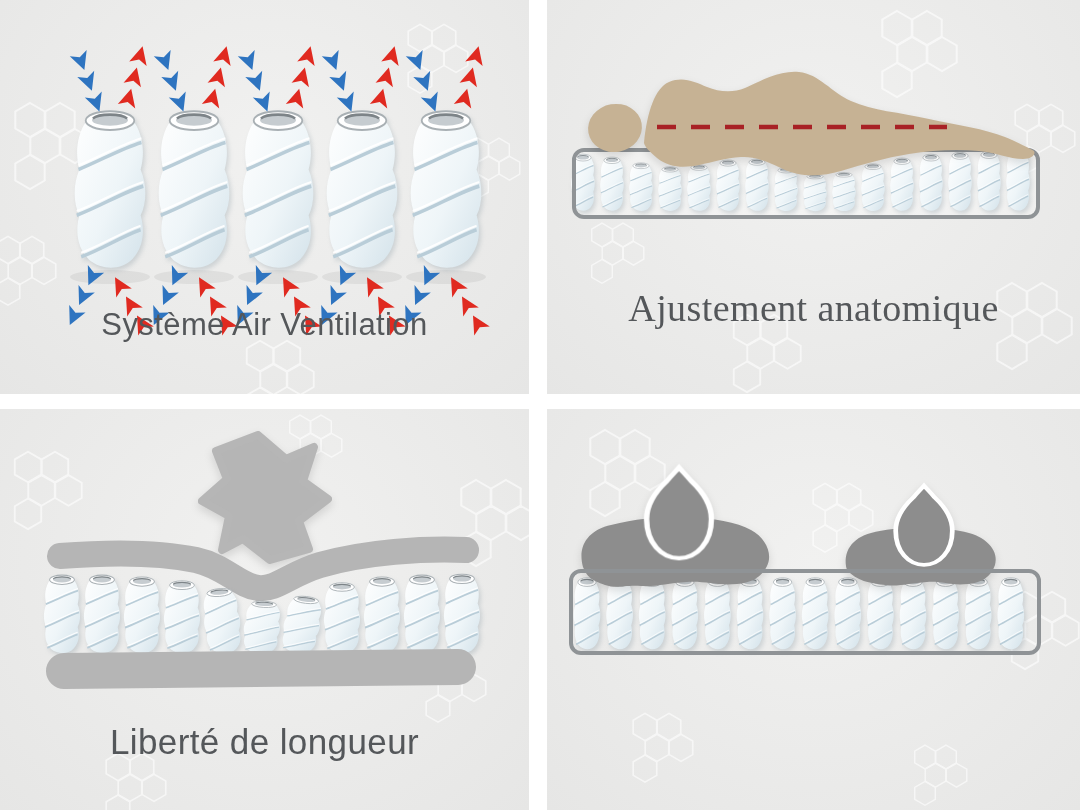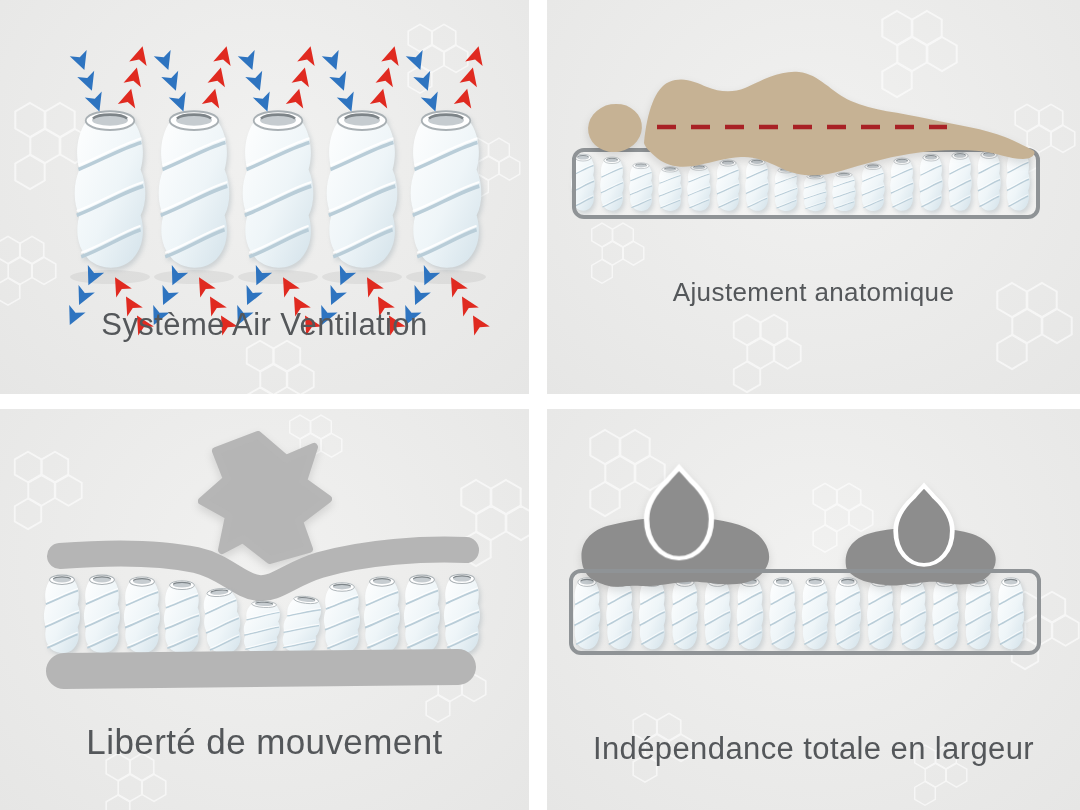--- a/index.html
+++ b/index.html
@@ -14,21 +14,21 @@
   .panel{
     position:relative;margin:0;overflow:hidden;
     background:radial-gradient(ellipse at 50% 38%, #f1f1f0 0%, #ebebea 55%, #e6e6e5 100%);
   }
   .panel svg.art{position:absolute;left:0;top:0;}
   .caption{
     position:absolute;left:0;width:100%;text-align:center;
     color:var(--caption,#54575a);letter-spacing:.4px;line-height:40px;
   }
   .cap1{top:305px;font-size:31px;}
-  .cap2{top:272px;font-size:26px;}
+  .cap2{top:288px;font-size:38px;font-family:Liberation Serif, serif;}
   .cap3{top:313px;font-size:35px;}
   .cap4{top:320px;font-size:31px;}
   
   .hx{stroke:#ffffff;stroke-width:2;fill:none;opacity:.6;}
   .hxf{stroke:#ffffff;stroke-width:2;fill:rgba(255,255,255,.35);opacity:.6;}
   .blue{fill:var(--arrow-blue,#2e74c0);}
   .red{fill:var(--arrow-red,#e02a20);}
   .tan{fill:var(--body-tan,#c6b294);}
   .grayshape{fill:var(--shape-gray,#b5b5b5);}
   .fig{fill:var(--figure-gray,#8d8d8d);stroke:#ffffff;stroke-width:4;}
@@ -278,21 +278,21 @@
         <use href="#spring" transform="translate(199,177) scale(0.46,0.431) rotate(-5 50 80)"></use>
         <use href="#spring" transform="translate(239,190) scale(0.46,0.350) rotate(4 50 80)"></use>
         <use href="#spring" transform="translate(279,185) scale(0.46,0.381) rotate(8 50 80)"></use>
         <use href="#spring" transform="translate(319,171) scale(0.46,0.469)"></use>
         <use href="#spring" transform="translate(359,165) scale(0.46,0.506)"></use>
         <use href="#spring" transform="translate(399,163) scale(0.46,0.519)"></use>
         <use href="#spring" transform="translate(439,162) scale(0.46,0.525)"></use>
       </g>
       <path class="band" stroke-width="36" stroke="#b9b9b9" d="M64,262 L458,258"></path>
     </svg>
-    <figcaption class="caption cap3">Liberté de mouvement</figcaption>
+    <figcaption class="caption cap3">Liberté de longueur</figcaption>
   </figure>
 
   <figure class="panel">
     <svg class="art" width="533" height="401" viewBox="0 0 533 401">
       <g>
         <use href="#hexc" class="hx" transform="translate(58,38)"></use>
         <use href="#hexc" class="hx" transform="translate(278,88) scale(.8)"></use>
         <use href="#hexc" class="hx" transform="translate(478,198) scale(.9)"></use>
         <use href="#hexc" class="hxf" transform="translate(98,318) scale(.8)"></use>
         <use href="#hexc" class="hx" transform="translate(378,348) scale(.7)"></use>
@@ -318,16 +318,15 @@
              C219,129 226,145 220,157 C215,168 204,174 190,175 C170,177 160,172 140,173
              C120,174 110,178 94,177 C76,176 70,180 58,176 C44,171 40,168 36,158 Z"></path>
         <path class="figbody" d="M300,161 C295,143 305,129 324,124 C348,117 398,117 422,124 C441,129 452,143 448,156
              C444,168 434,174 421,175 C404,177 396,172 380,173 C362,174 352,178 338,176
              C322,174 310,172 300,161 Z"></path>
         <use href="#tear" class="fig" transform="translate(132,107) scale(1.35,1.03)"></use>
         <use href="#tear" class="fig" transform="translate(377,119) scale(1.18,0.9)"></use>
       </g>
       <rect class="mattress" x="24" y="162" width="468" height="82" rx="10"></rect>
     </svg>
-    <figcaption class="caption cap4">Indépendance totale en largeur</figcaption>
   </figure>
 
 </main>
 
 </body></html>

